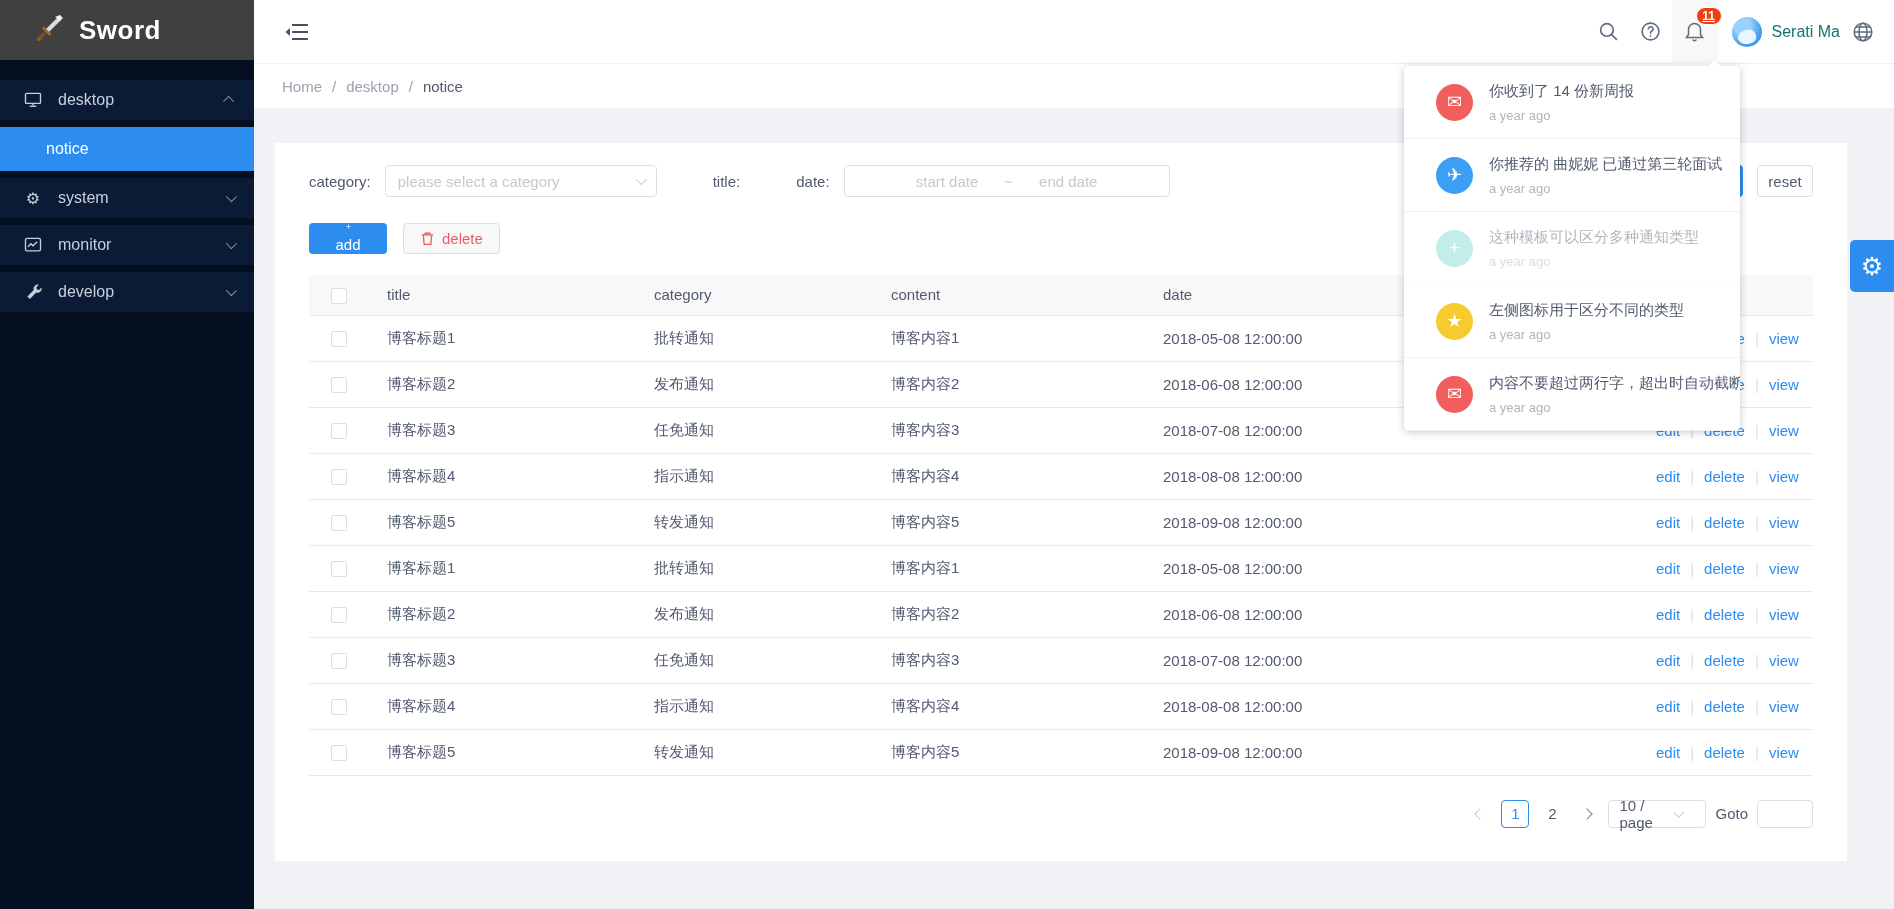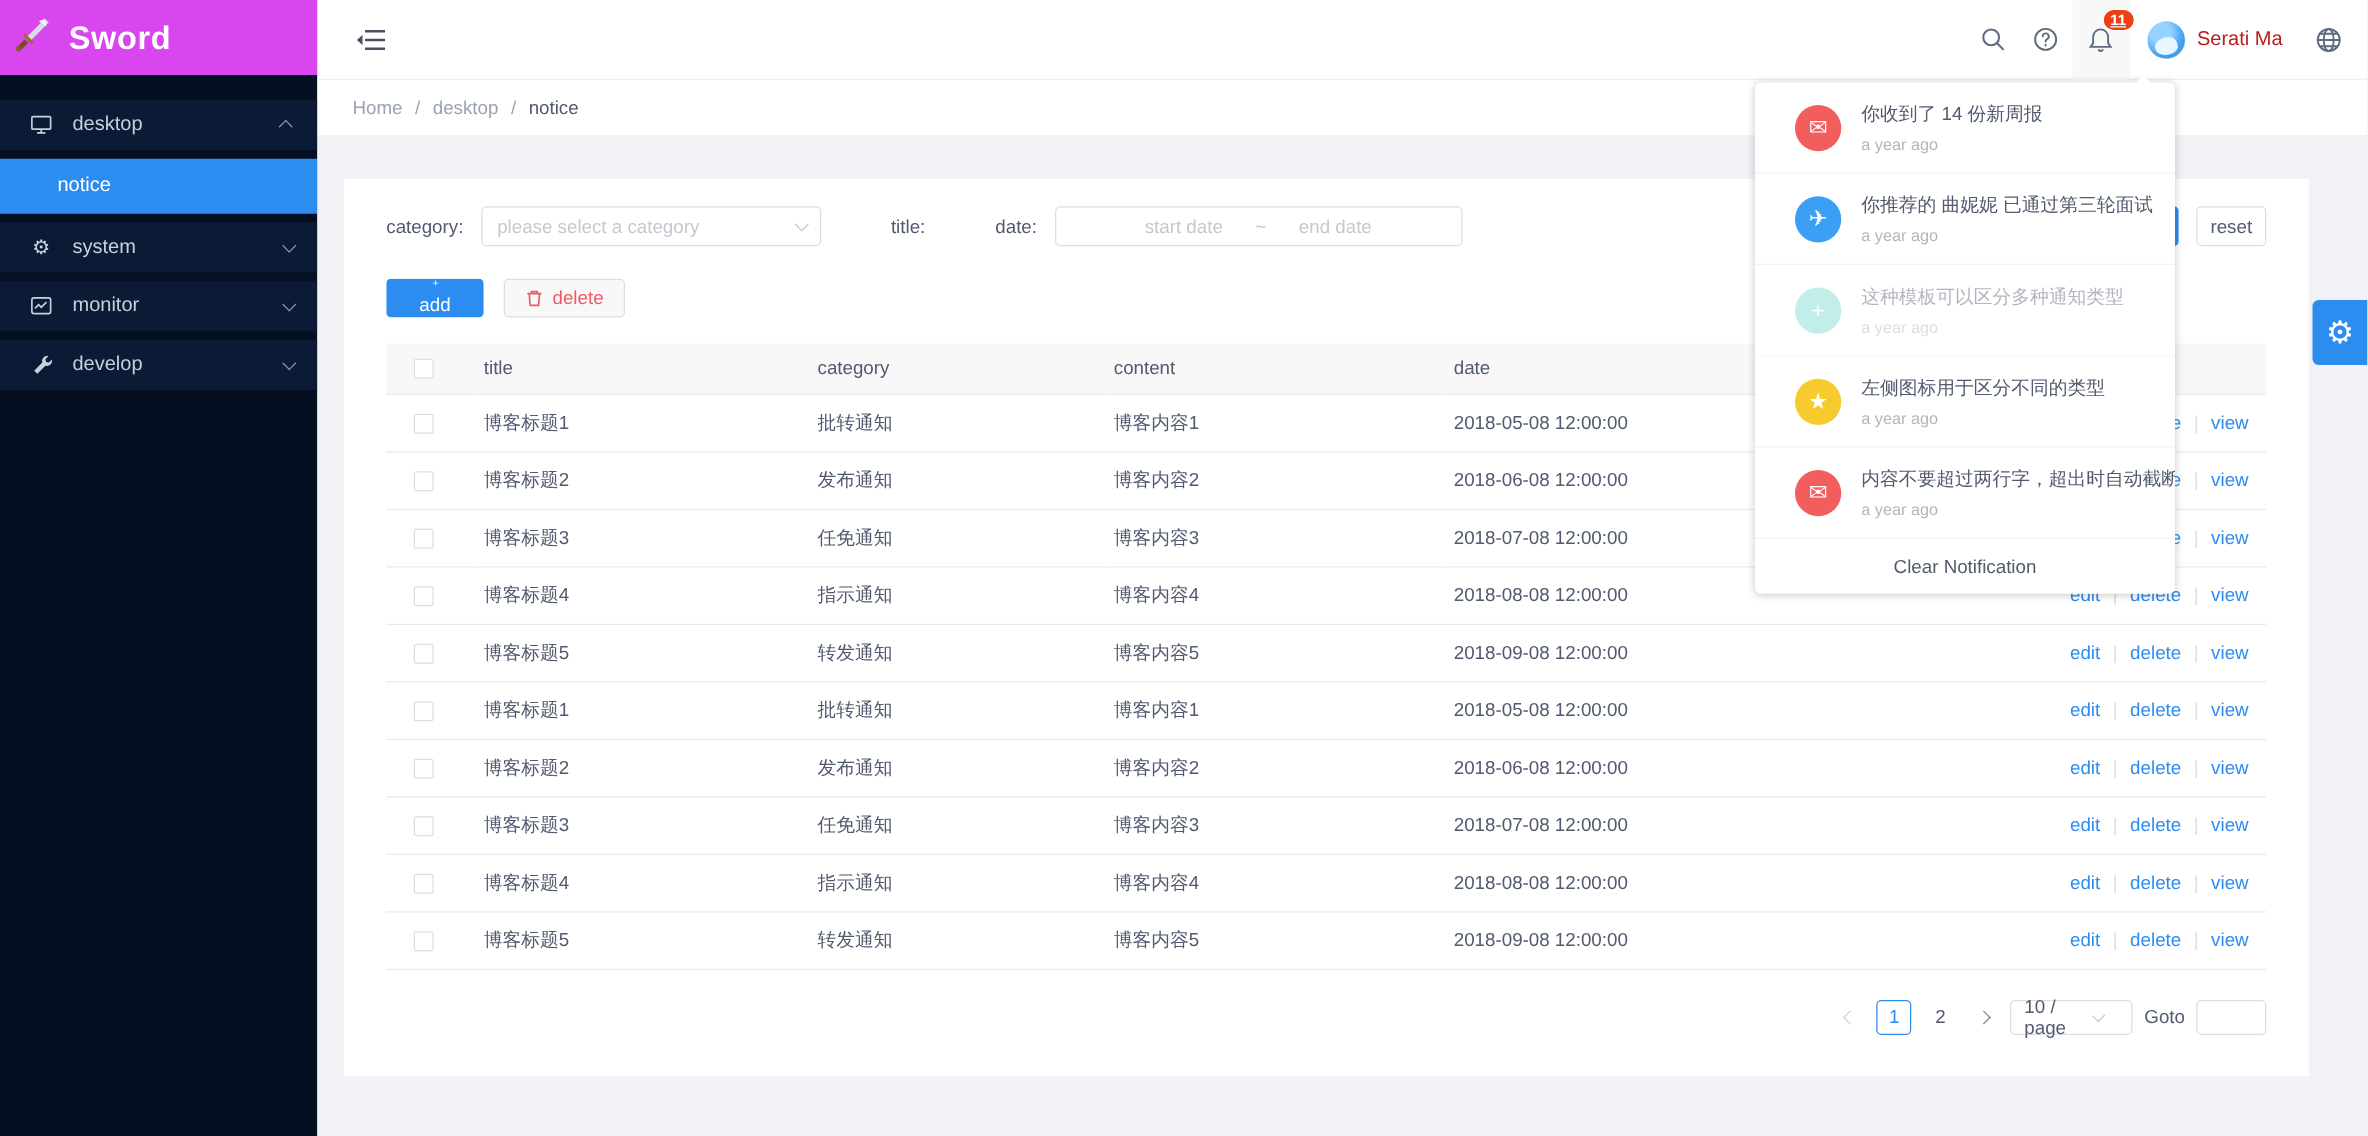--- a/index.html
+++ b/index.html
@@ -1,42 +1,42 @@
 <!DOCTYPE html>
 <html><head>
 <meta charset="utf-8">
 <style>
   html,body{margin:0;padding:0;width:1894px;height:909px;overflow:hidden;background:#f0f2f5;}
   *{box-sizing:border-box;}
   .app{position:relative;display:flex;width:1894px;height:909px;font-family:"Liberation Sans",sans-serif;color:#515a6e;}
 
   
   .sidebar{width:254px;height:100%;background:#050f22;flex:0 0 254px;}
-  .logo{height:60px;background:#d946ef;display:flex;align-items:center;padding-left:10px;gap:13px;}
+  .logo{height:60px;background:#404040;display:flex;align-items:center;padding-left:34px;gap:13px;}
   .logo-text{color:#ffffff;font-size:26px;font-weight:bold;letter-spacing:.5px;}
   .menu{padding-top:20px;}
   .menu-item{height:40px;margin-bottom:7px;background:#0b1b35;display:flex;align-items:center;color:#c8d0dd;font-size:16px;padding:0 20px 0 22px;cursor:pointer;}
   .menu-item .mi-icon{width:22px;height:20px;margin-right:14px;display:flex;align-items:center;justify-content:center;color:#c8d0dd;font-size:16px;}
   .menu-item .mi-chev{margin-left:auto;}
   .submenu-item{height:44px;margin-bottom:7px;background:#2d8cf0;color:#ffffff;font-size:16px;display:flex;align-items:center;padding-left:46px;cursor:pointer;}
   .chev{display:inline-block;width:8px;height:8px;border-right:1.6px solid #8b97a8;border-bottom:1.6px solid #8b97a8;}
   .chev.down{transform:rotate(45deg) translateY(-2px);}
   .chev.up{transform:rotate(-135deg) translateY(-2px);}
 
   
   .main{flex:1;display:flex;flex-direction:column;background:#f0f2f5;min-width:0;}
   .topbar{height:64px;background:#ffffff;display:flex;align-items:center;padding:0 10px 0 26px;border-bottom:1px solid #f0f0f0;}
   .collapse-btn{width:34px;height:34px;display:flex;align-items:center;justify-content:center;cursor:pointer;}
   .topbar-right{margin-left:auto;display:flex;align-items:center;height:100%;}
   .tb-icon{width:42px;height:64px;display:flex;align-items:center;justify-content:center;cursor:pointer;}
   .bell-wrap{position:relative;width:46px;height:64px;display:flex;align-items:center;justify-content:center;background:#f8f8f9;cursor:pointer;}
   .badge{position:absolute;top:7px;left:24px;min-width:26px;height:18px;background:#ed3f14;border:1px solid #fff;border-radius:9px;color:#fff;font-size:12px;font-weight:bold;display:flex;align-items:center;justify-content:center;padding:0 5px;text-decoration:underline;}
   .avatar{width:30px;height:30px;border-radius:50%;margin:0 10px 0 14px;background:radial-gradient(circle at 35% 30%,#9ad2ff 0 28%,#47a2f0 62%,#2f8fe4 100%);position:relative;overflow:hidden;cursor:pointer;}
   .avatar::after{content:"";position:absolute;left:6px;top:13px;width:18px;height:14px;background:#eaf6ff;border-radius:50% 50% 40% 60%;transform:rotate(-18deg);}
-  .user-name{font-size:16px;color:#b91c1c;margin-right:16px;cursor:pointer;white-space:nowrap;}
+  .user-name{font-size:16px;color:#0f766e;margin-right:2px;cursor:pointer;white-space:nowrap;}
 
   .breadcrumb-bar{height:44px;background:#ffffff;display:flex;align-items:center;padding-left:28px;font-size:15px;}
   .bc-link{color:#9aa3b0;cursor:pointer;}
   .bc-sep{color:#9aa3b0;margin:0 10px;}
   .bc-current{color:#515a6e;}
 
   .content{flex:1;background:#f0f2f5;padding:35px 47px 0 21px;position:relative;}
   .card{background:#ffffff;height:718px;padding:22px 34px 0 34px;}
 
   
@@ -439,20 +439,19 @@
   </div>
 
   <div class="n-item">
     <span class="n-icon" style="background: rgb(242, 94, 94);">✉</span>
     <div class="n-body">
       <div class="n-title">内容不要超过两行字，超出时自动截断</div>
       <div class="n-time">a year ago</div>
     </div>
   </div>
 </div>
-    <div class="npop-footer">Clear Notification</div>
   </div>
 
   <div class="settings-fab">
       <span>⚙</span>
     </div>
 
 </div>
 
 </body></html>

